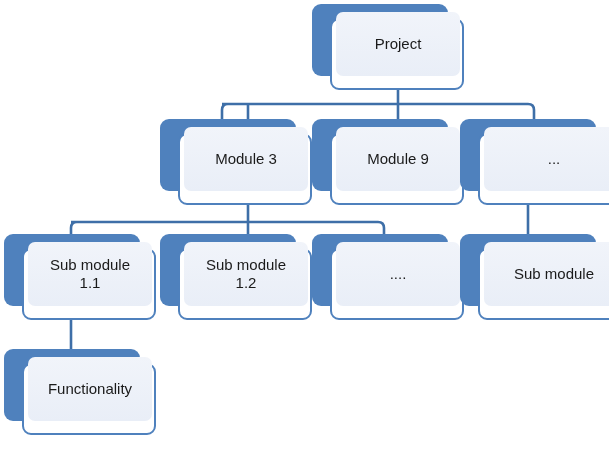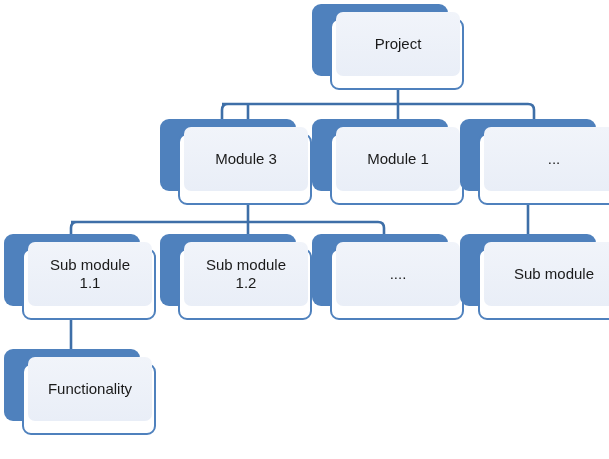--- a/index.html
+++ b/index.html
@@ -131,21 +131,21 @@
     <div class="frame"></div>
     <div class="panel">
       <span class="label">Module 3</span>
     </div>
   </div>
 
   <div class="node" style="left:312px; top:119px;">
     <div class="plate"></div>
     <div class="frame"></div>
     <div class="panel">
-      <span class="label">Module 1</span>
+      <span class="label">Module 9</span>
     </div>
   </div>
 
   <div class="node wide" style="left:460px; top:119px;">
     <div class="plate"></div>
     <div class="frame"></div>
     <div class="panel">
       <span class="label">...</span>
     </div>
   </div>

